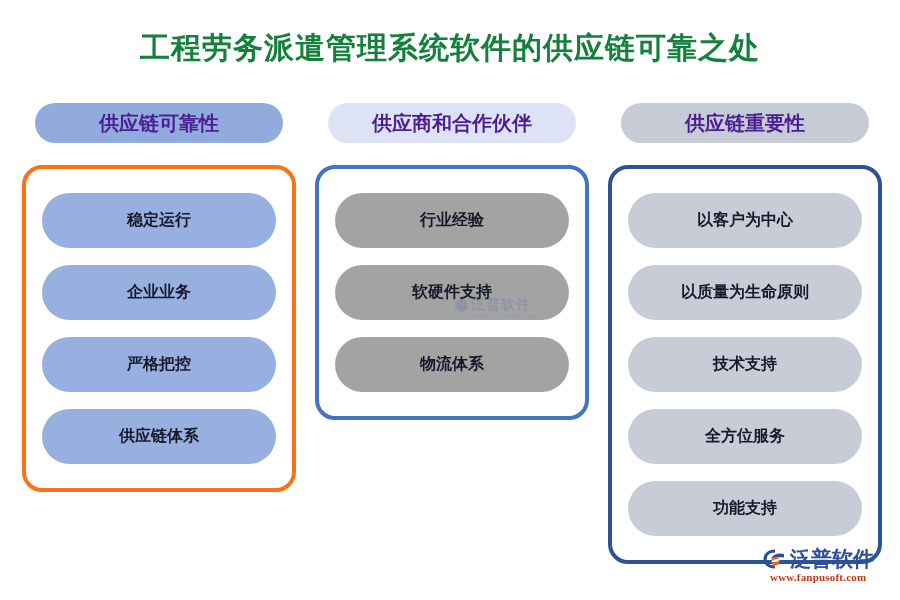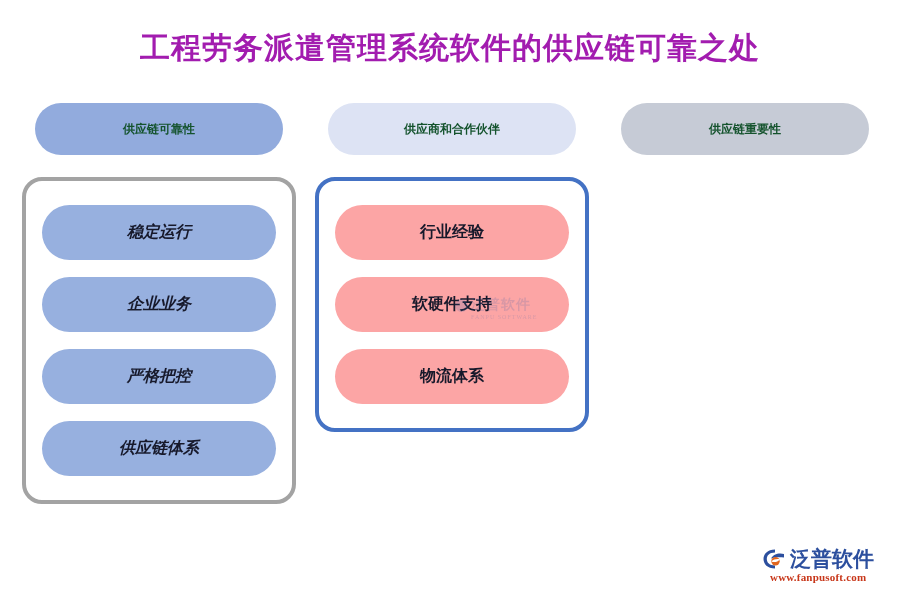--- a/index.html
+++ b/index.html
@@ -24,21 +24,21 @@
 
   
   .title {
     position: absolute;
     top: 28px;
     left: 0;
     width: 900px;
     text-align: center;
     font-size: 30px;
     font-weight: bold;
-    color: #a21caf;
+    color: #15803d;
     letter-spacing: 1px;
     white-space: nowrap;
   }
 
   
   .columns {
     position: absolute;
     top: 103px;
     left: 22px;
     width: 860px;
@@ -50,64 +50,64 @@
   .column {
     width: 274px;
     display: flex;
     flex-direction: column;
     align-items: center;
   }
 
   
   .col-header {
     width: 100%;
-    height: 52px;
+    height: 40px;
     border-radius: 26px;
     display: flex;
     align-items: center;
     justify-content: center;
-    font-size: 12px;
-    font-weight: bold;
-    color: #14532d;
+    font-size: 20px;
+    font-weight: bold;
+    color: #4c1d95;
     box-sizing: border-box;
   }
   .column.c1 .col-header { width: 248px; background: #92abdd; }
   .column.c2 .col-header { width: 248px; background: #dde3f4; }
   .column.c3 .col-header { width: 248px; background: #c6cbd6; }
 
   
   .col-body {
     margin-top: 22px;
     width: 100%;
     box-sizing: border-box;
     border-radius: 20px;
     padding: 24px 16px 24px 16px;
     display: flex;
     flex-direction: column;
     gap: 17px;
     background: #ffffff;
   }
-  .column.c1 .col-body { border: 4px solid #a3a3a3; font-style: italic; }
+  .column.c1 .col-body { border: 4px solid #f97316; }
   .column.c2 .col-body { border: 4px solid #4472c4; }
   .column.c3 .col-body { border: 4px solid #2e5395; }
 
   
   .item {
     height: 55px;
     border-radius: 28px;
     display: flex;
     align-items: center;
     justify-content: center;
     font-size: 16px;
     font-weight: bold;
     color: #17192b;
     box-sizing: border-box;
   }
   .column.c1 .item { background: #97b0df; }
-  .column.c2 .item { background: #fca5a5; }
+  .column.c2 .item { background: #a3a3a3; }
   .column.c3 .item { background: #c8ccd6; }
 
   
   .watermark {
     position: absolute;
     left: 455px;
     top: 296px;
     width: 130px;
     opacity: 0.18;
     pointer-events: none;
@@ -202,20 +202,27 @@
       <div class="col-header">供应商和合作伙伴</div>
       <div class="col-body">
         <div class="item">行业经验</div>
         <div class="item">软硬件支持</div>
         <div class="item">物流体系</div>
       </div>
     </div>
 
     <div class="column c3">
       <div class="col-header">供应链重要性</div>
+      <div class="col-body">
+        <div class="item">以客户为中心</div>
+        <div class="item">以质量为生命原则</div>
+        <div class="item">技术支持</div>
+        <div class="item">全方位服务</div>
+        <div class="item">功能支持</div>
+      </div>
     </div>
 
   </div>
 
   <div class="watermark">
     <div class="wm-row">
       <div class="wm-mark"></div>
       <div class="wm-cn">泛普软件</div>
     </div>
     <div class="wm-en">FANPU SOFTWARE</div>

